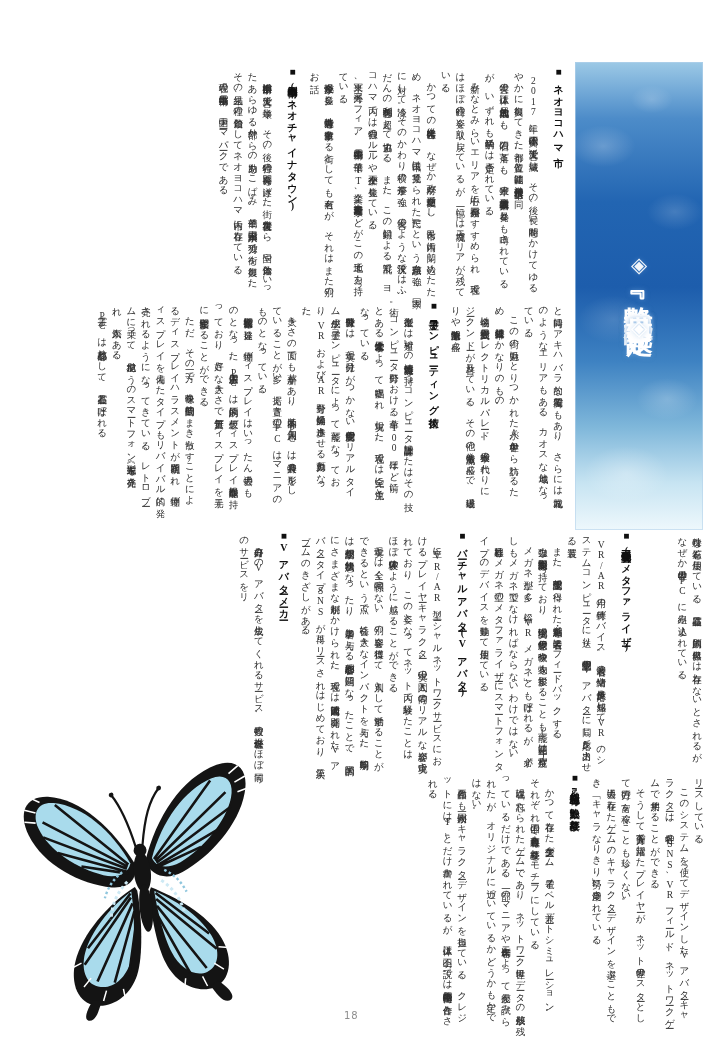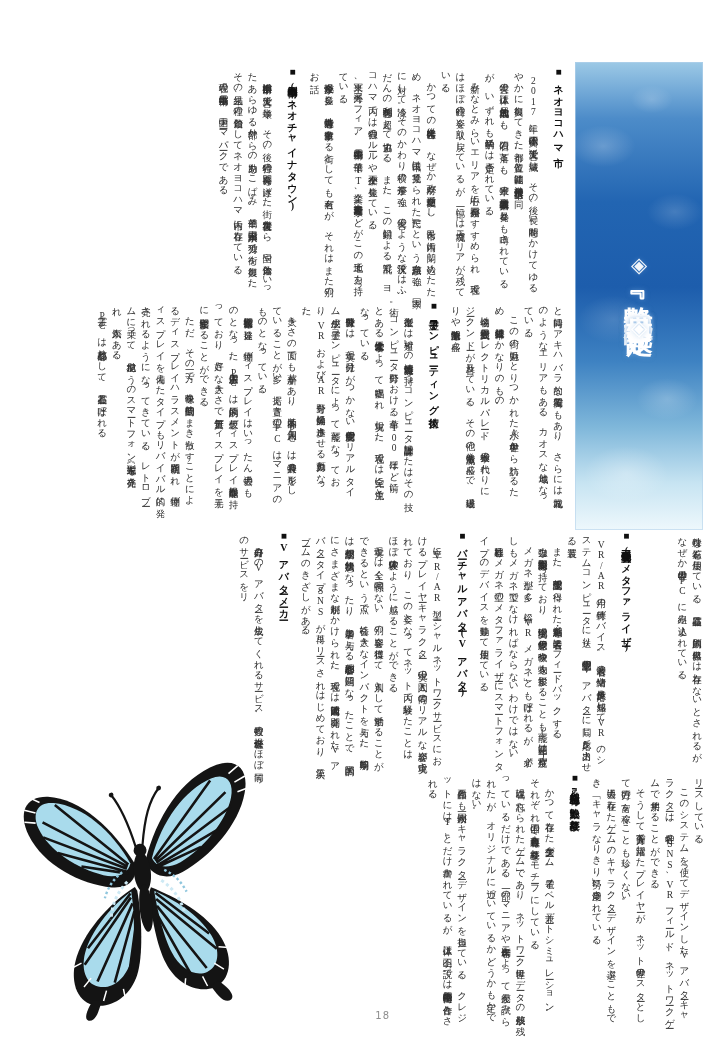--- a/index.html
+++ b/index.html
@@ -54,21 +54,21 @@
     color:#ffffff;text-align:center;
     text-shadow:0 0 5px rgba(120,170,220,.55);
   }
   .banner-text .orn{font-size:21px;display:inline-block;padding:5px 0;opacity:.95;}
   .banner-text .title{font-size:29px;font-weight:700;letter-spacing:2px;}
   .banner-text .subtitle{font-size:26px;font-weight:700;letter-spacing:3px;}
   
   .butterfly{position:absolute;left:16px;top:750px;width:258px;height:276px;}
   
   .page-number{
-    position:absolute;left:360px;top:1010px;width:30px;text-align:right;
+    position:absolute;left:344px;top:1010px;width:30px;text-align:left;
     font-family:"DejaVu Sans",sans-serif;font-size:10px;color:#8d8d8d;letter-spacing:1px;
   }
 </style>
 </head>
 <body>
 
 <div class="page">
 
   <div class="banner">
     <div class="banner-text">

